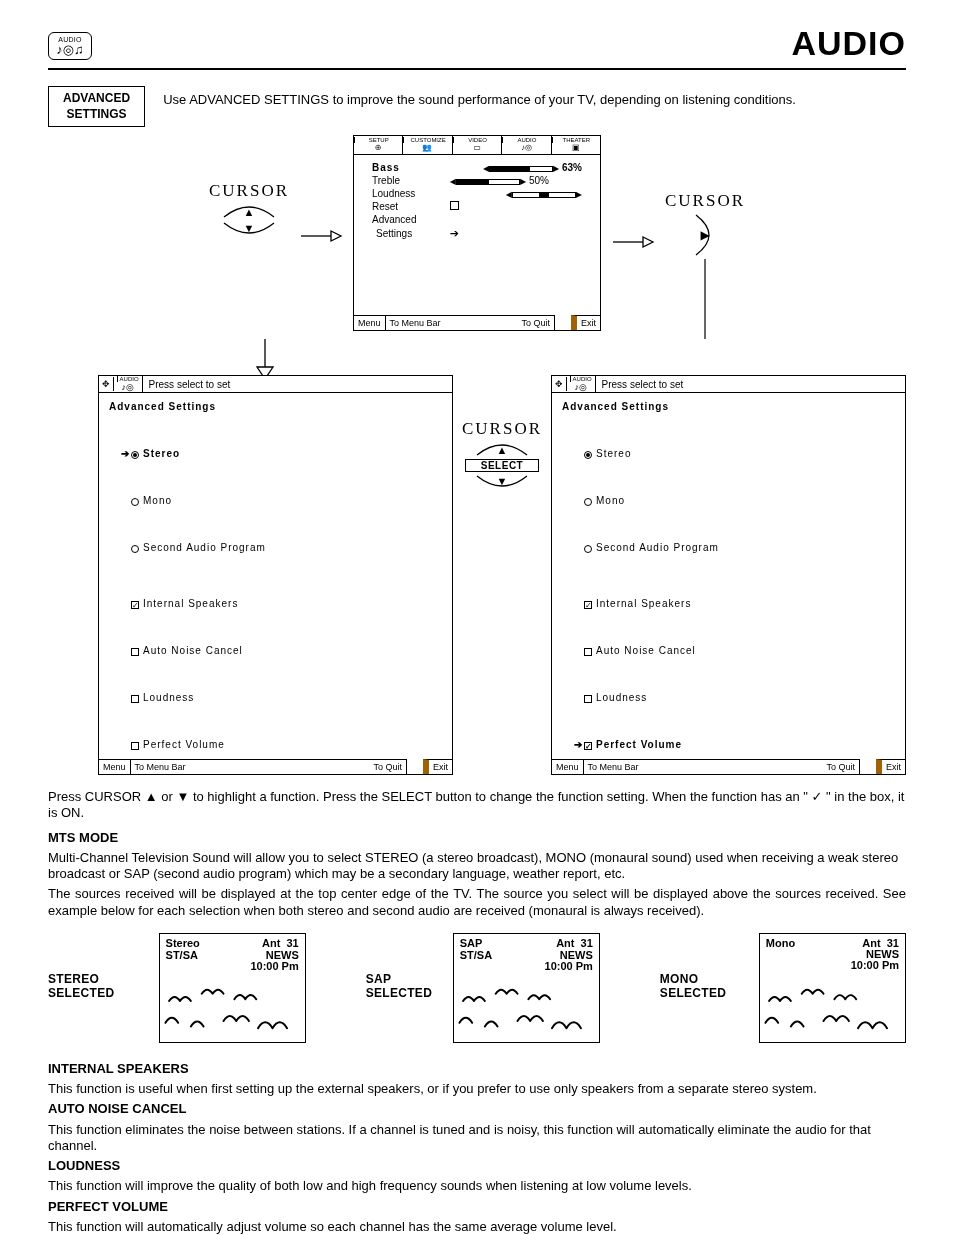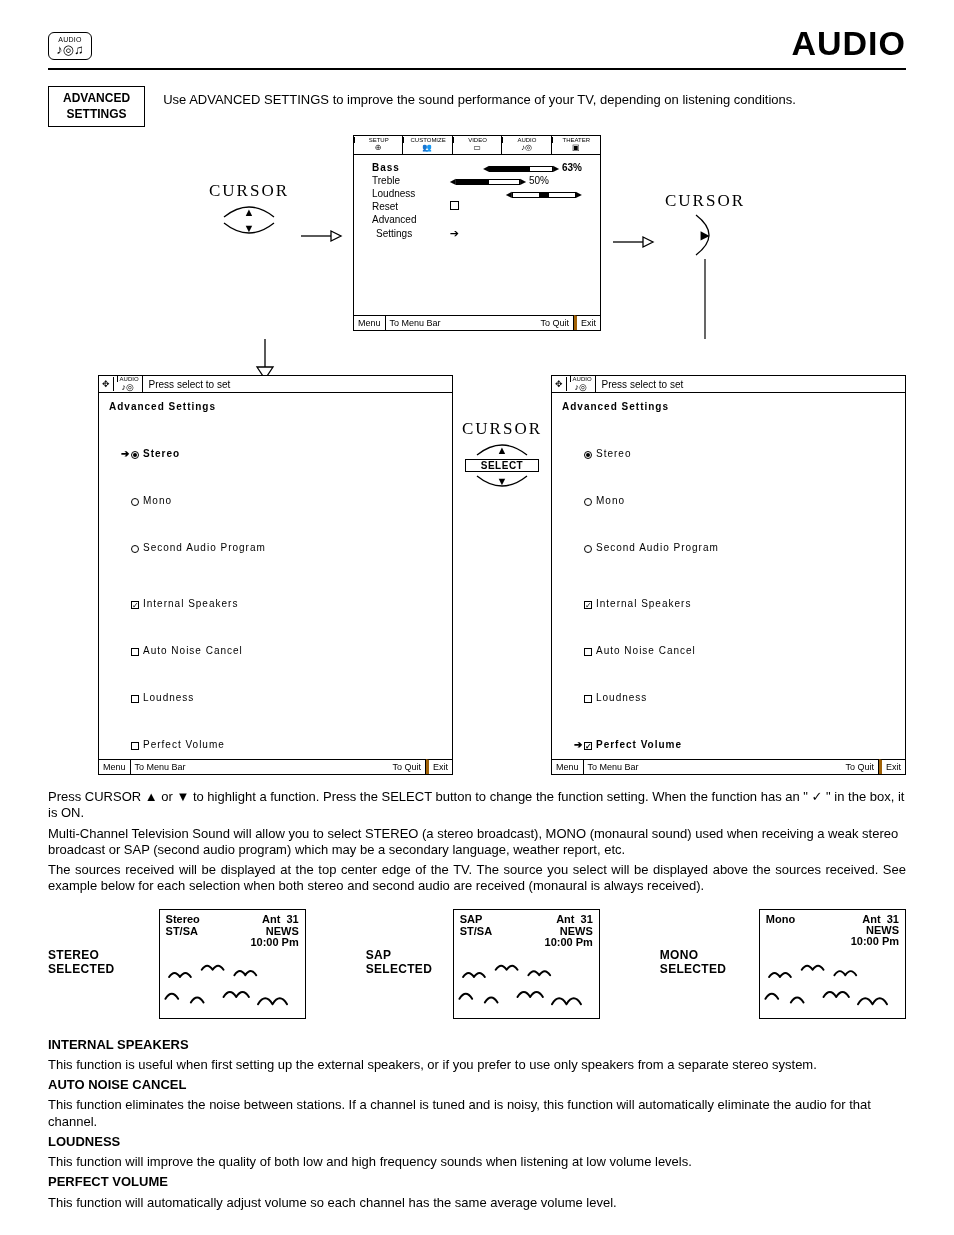--- a/index.html
+++ b/index.html
@@ -23,21 +23,21 @@
   .menu-body td { padding: 1px 8px; vertical-align: middle; }
   .bar { display:inline-block; height:6px; border:1px solid #000; vertical-align:middle; position:relative;}
   .bar-fill { display:inline-block; height:6px; background:#000; vertical-align:middle;}
   .tri-l::before { content:"◀"; font-size:8px; }
   .tri-r::after { content:"▶"; font-size:8px; }
   .arrow-r { font-size:11px; }
   .menu-foot { display:flex; font-size:9px; }
   .menu-foot > div { border-top:1px solid #000; padding:2px 4px; }
   .mf-a { border-right:1px solid #000; }
   .mf-b { flex:1; }
-  .mf-c { border-left:3px solid #a16207; }
+  .mf-c { border-left:6px solid #a16207;margin-left:16px; }
   .cursor-lbl { font-family: serif; font-size: 17px; letter-spacing: 2px; text-align:center; }
   .adv-box { border:1px solid #000; width:355px; font-size:10px; background:#fff;}
   .adv-head { display:flex; align-items:center; border-bottom:1px solid #000; }
   .adv-head .ah-ic { border-right:1px solid #000; padding:2px 3px; font-size:9px;}
   .adv-head .ah-aud { border-right:1px solid #000; padding:0 3px; display:flex; flex-direction:column; align-items:center;}
   .adv-head .ah-aud .ahl { font-size:6px; border-left:1px solid #000; padding-left:2px;}
   .adv-head .ah-aud .ahg { font-size:9px;}
   .adv-head .ah-prompt { flex:1; padding-left:6px; font-size:10px;}
   .adv-body { padding:8px 10px; min-height:145px;}
   .adv-body .grp-title { font-weight:bold; letter-spacing:1px; margin-bottom:3px; font-size:10px;}
@@ -256,20 +256,21 @@
           <div class="mf-a">To Quit</div>
           <div class="mf-c">Exit</div>
         </div>
       </div>
     </div>
   </div>
 </div>
 
 <div class="body-text" style="margin-top:14px;">
   <p>Press CURSOR ▲ or ▼ to highlight a function. Press the SELECT button to change the function setting. When the function has an " ✓ " in the box, it is ON.</p>
+  <p class="h">MTS MODE</p>
   <p>Multi-Channel Television Sound will allow you to select STEREO (a stereo broadcast), MONO (monaural sound) used when receiving a weak stereo broadcast or SAP (second audio program) which may be a secondary language, weather report, etc.</p>
   <p class="justify">The sources received will be displayed at the top center edge of the TV.  The source you select will be displayed above the sources received.  See example below for each selection when both stereo and second audio are received (monaural is always received).</p>
 </div>
 
 <div class="sel-examples">
   <div class="ex-col">
     <div class="ex-title">STEREO SELECTED</div>
     <div class="ex-img">
       <div class="line1">
           <span>Stereo</span>

